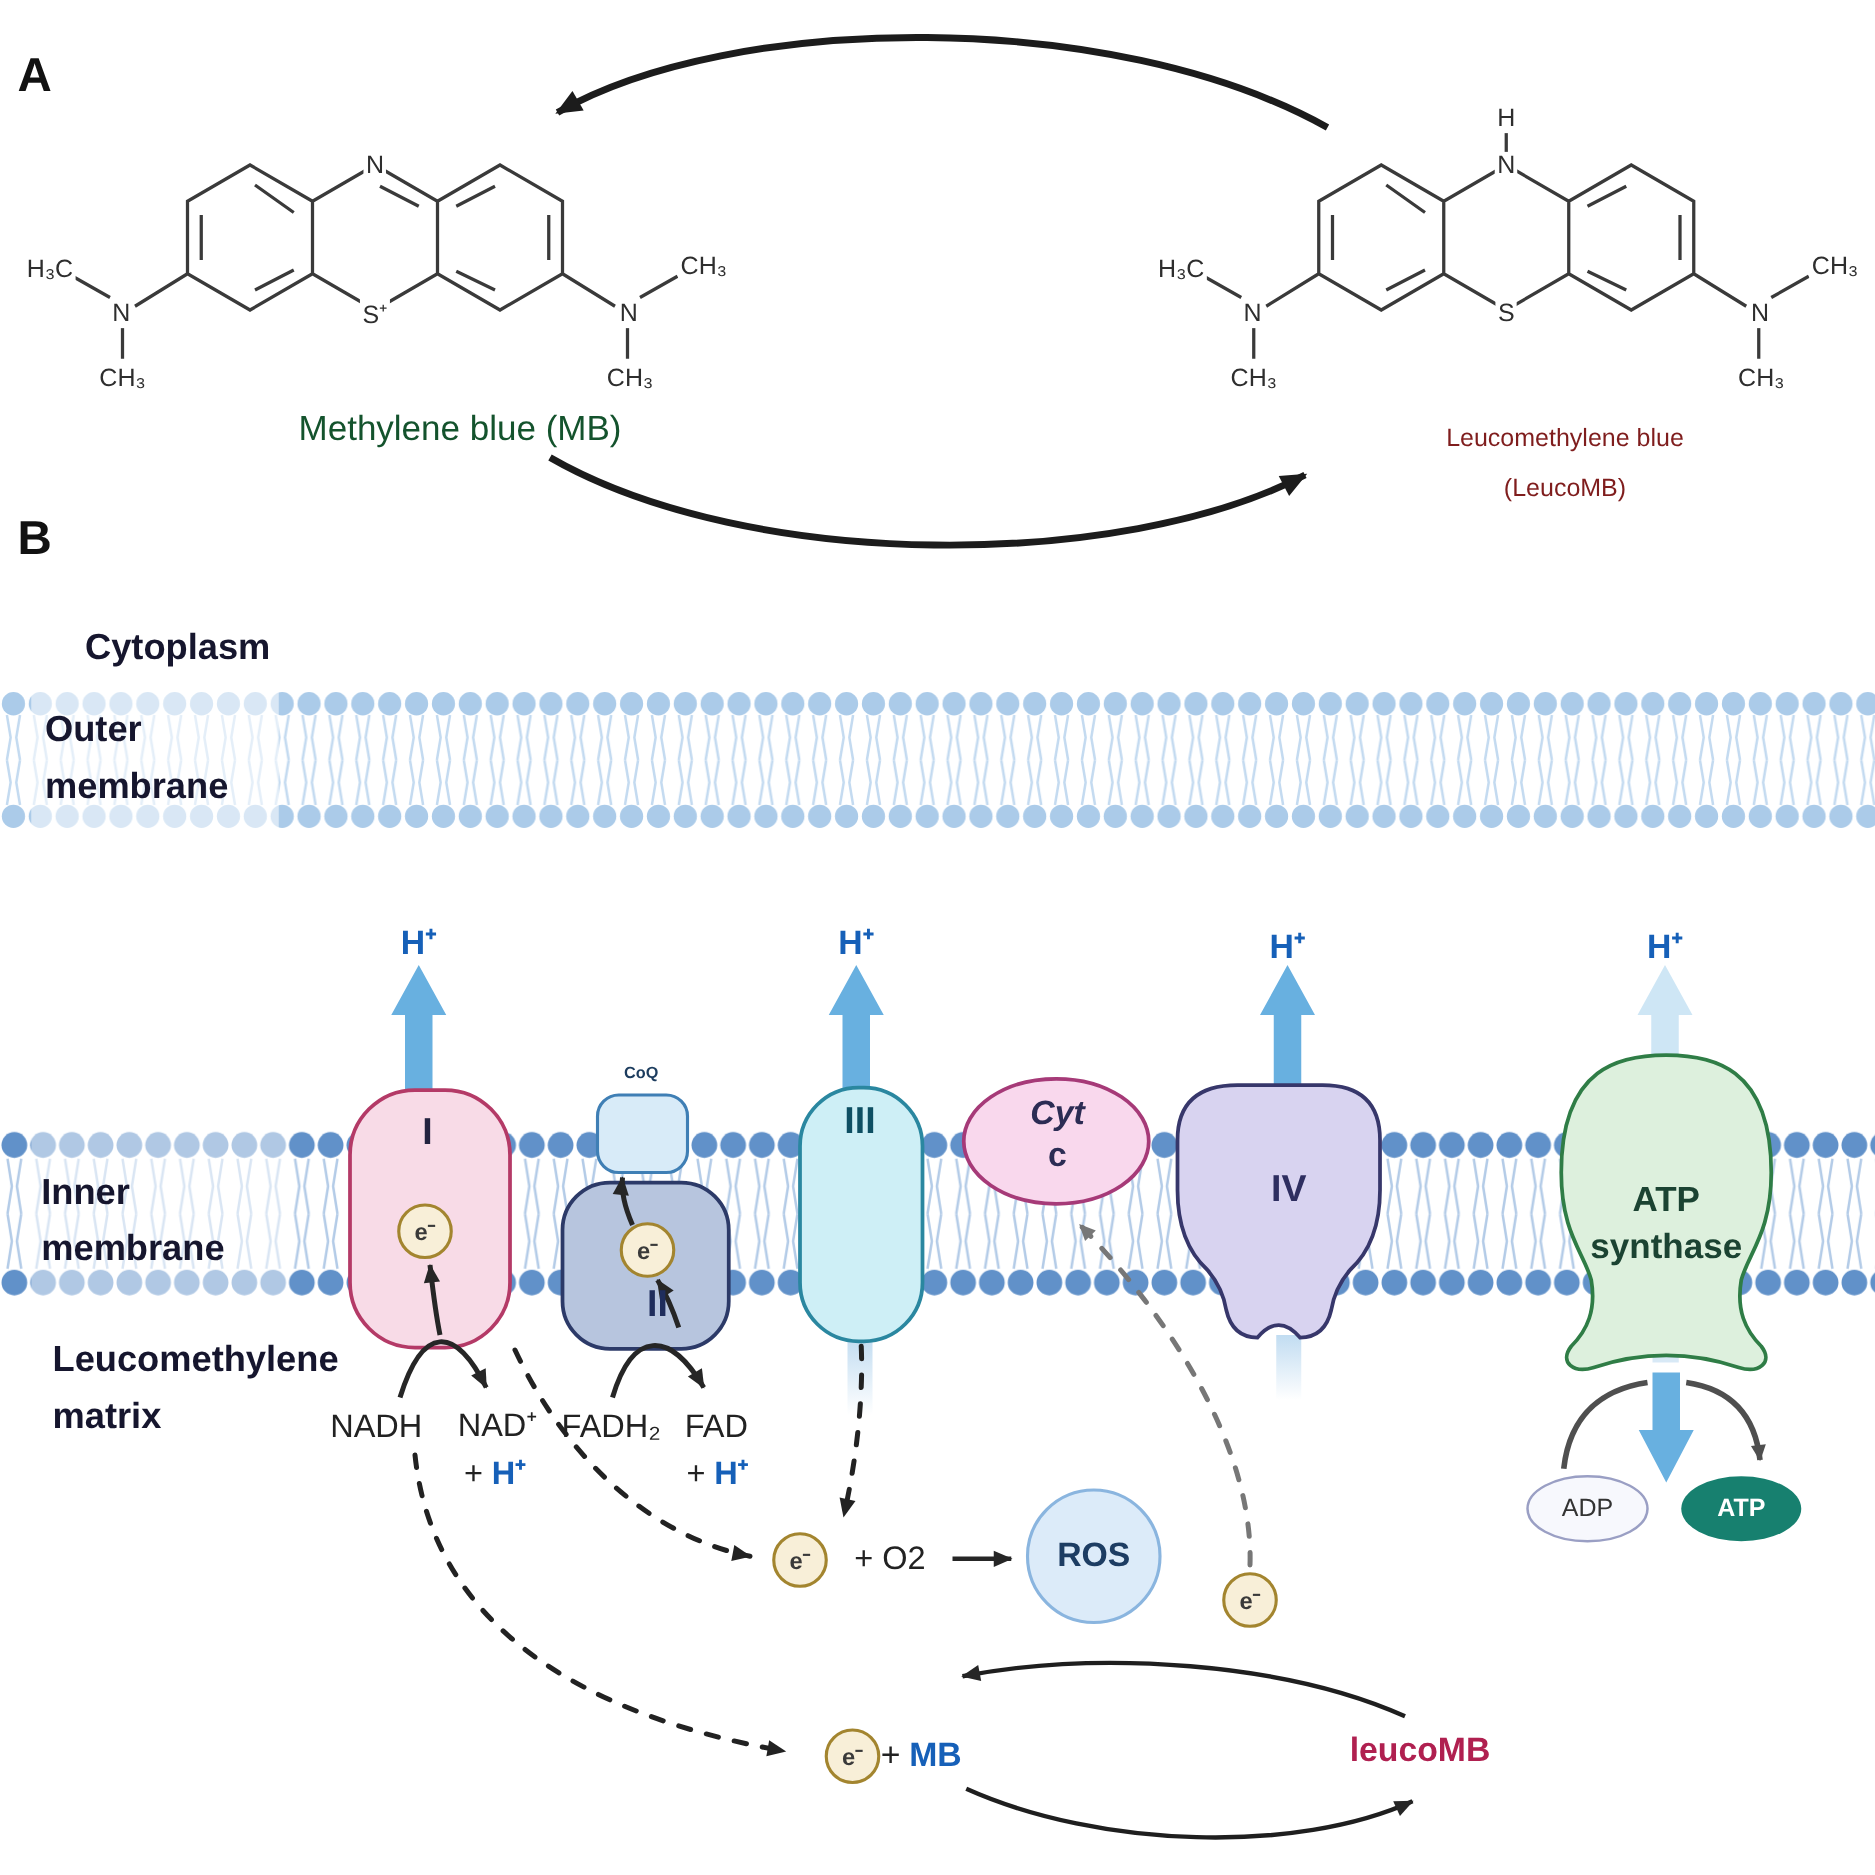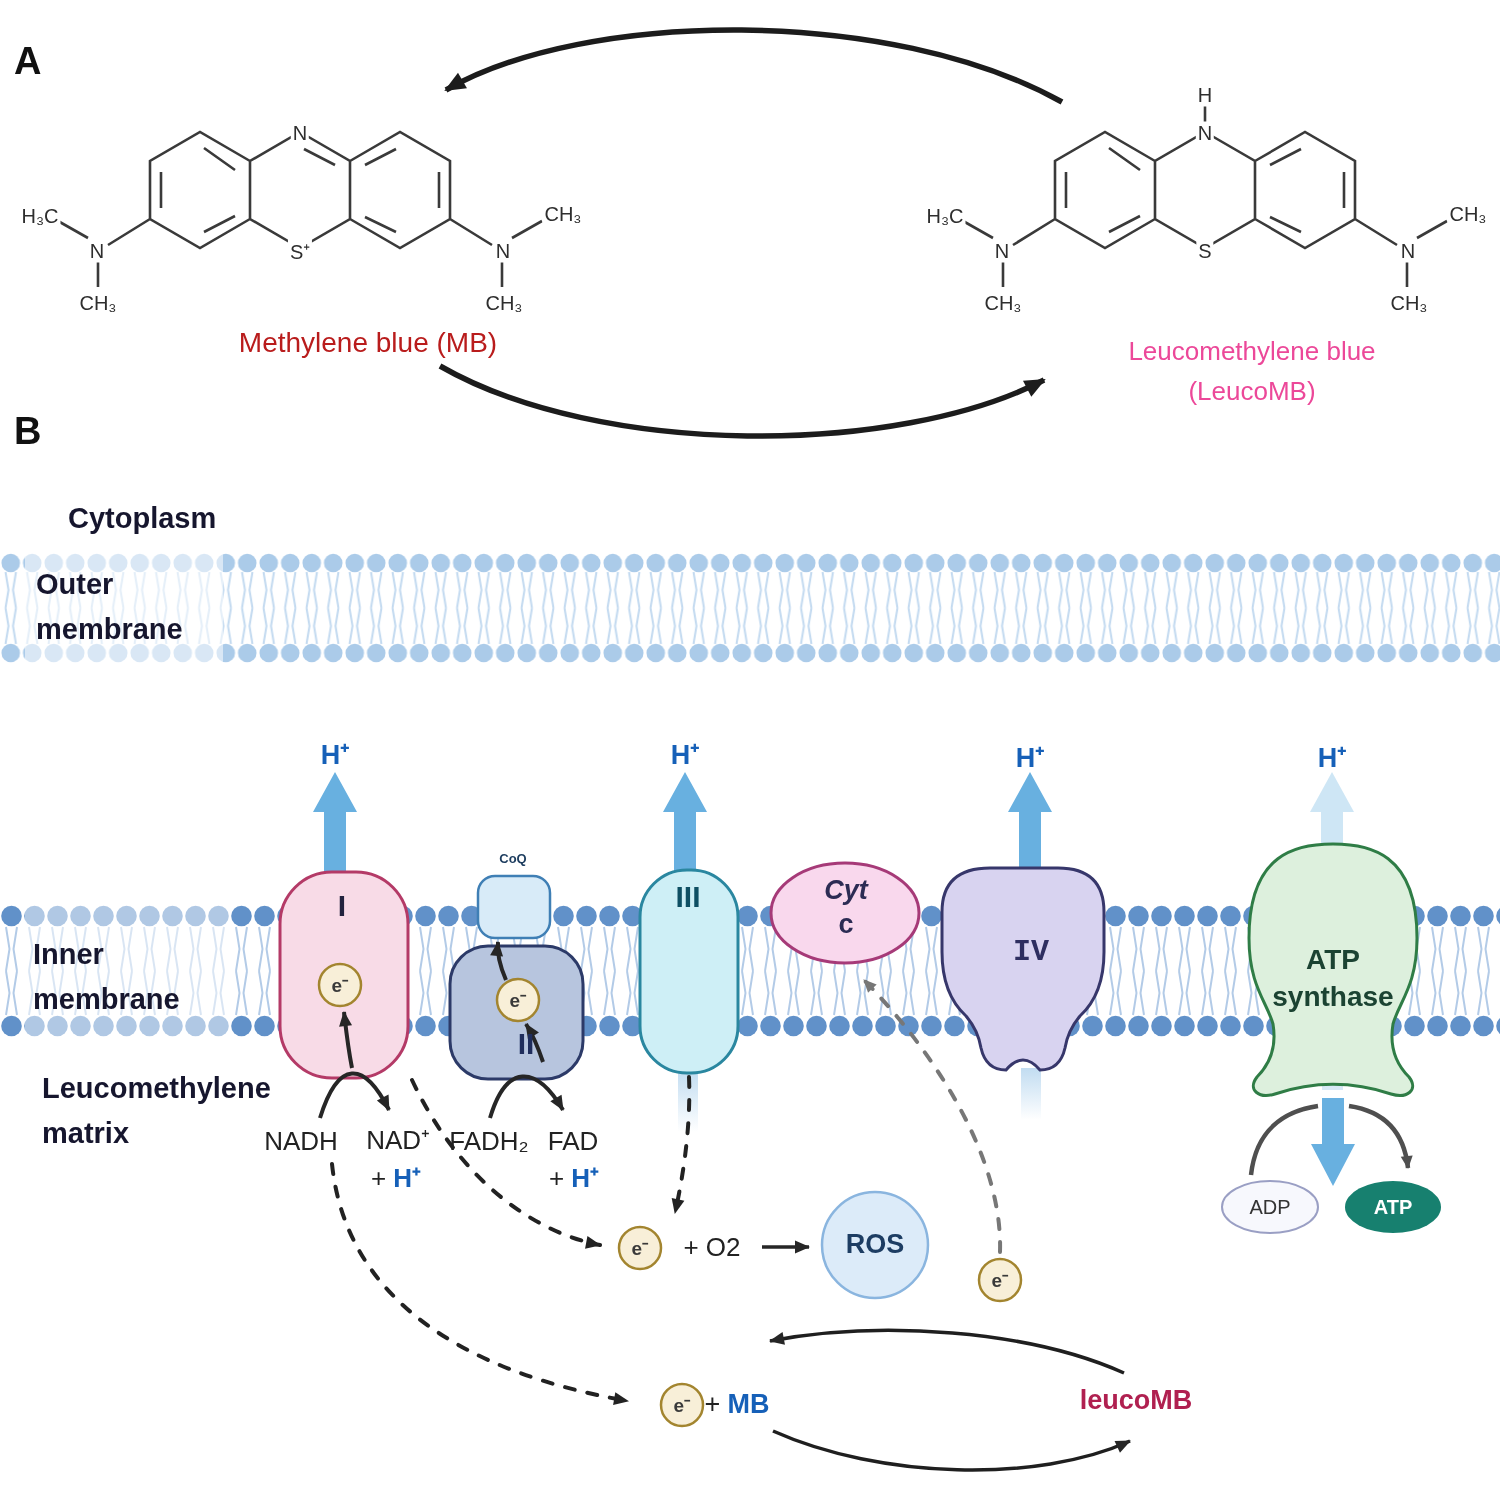--- a/index.html
+++ b/index.html
@@ -2,22 +2,22 @@
 <html><head>
 <meta charset="utf-8">
 <style>
   html,body{margin:0;padding:0;background:#ffffff;}
   body{width:1500px;height:1500px;position:relative;overflow:hidden;font-family:"Liberation Sans",sans-serif;}
   svg.layer{position:absolute;left:0;top:0;z-index:1;}
   .t{position:absolute;white-space:nowrap;z-index:2;font-family:"Liberation Sans",sans-serif;color:#1f1f1f;}
   .ctr{transform:translate(-50%,-50%);text-align:center;}
   .panel-letter{font-size:38px;font-weight:bold;color:#111;}
   .atom{font-size:20px;background:#fff;padding:0 2px;color:#2e2e2e;}
-  .cap{font-size:28px;color:#b91c1c;}
-  .cap2{font-size:26px;color:#ec4899;line-height:40px;}
+  .cap{font-size:28px;color:#14532d;}
+  .cap2{font-size:20px;color:#7f1d1d;line-height:40px;}
   .region{font-size:29px;font-weight:600;color:#16162e;line-height:45px;}
   .proton{font-size:27px;font-weight:bold;color:#1660b8;}
   .cxl{font-weight:bold;color:#23233f;}
   .mol{font-size:26px;color:#222;}
   .electron{font-size:19px;font-weight:600;color:#3a3a3a;}
   .blue{color:#1660b8;font-weight:bold;}
   .crimson{color:#b02050;font-weight:600;}
   .sp{margin-left:7px;}
 </style>
 </head>
@@ -173,21 +173,21 @@
 <div class="t proton ctr" style="left:1332px;top:756px;">H⁺</div>
 
 <div class="t cxl ctr" style="left:342px;top:906px;font-size:30px;">I</div>
 <div class="t cxl ctr" style="left:513px;top:858px;font-size:13px;color:#1c3c5e;">CoQ</div>
 <div class="t cxl ctr" style="left:526px;top:1044px;font-size:30px;color:#1f2d5c;">II</div>
 <div class="t cxl ctr" style="left:688px;top:897px;font-size:30px;color:#0e4f63;">III</div>
 <div class="t cxl ctr" style="left:846px;top:907px;font-size:27px;color:#2c2c54;line-height:34px;">
   <span style="display:block;font-style:italic;">Cyt</span>
   <span style="display:block;">c</span>
 </div>
-<div class="t cxl ctr" style="left:1031px;top:952px;font-size:30px;color:#2e2e60;font-family:Liberation Mono, monospace;">IV</div>
+<div class="t cxl ctr" style="left:1031px;top:952px;font-size:30px;color:#2e2e60;">IV</div>
 <div class="t cxl ctr" style="left:1333px;top:978px;font-size:28px;color:#1b4332;line-height:37px;">
   <span style="display:block;">ATP</span>
   <span style="display:block;">synthase</span>
 </div>
 
 <div class="t electron ctr" style="left:340px;top:985px;">e⁻</div>
 <div class="t electron ctr" style="left:518px;top:1000px;">e⁻</div>
 <div class="t electron ctr" style="left:640px;top:1248px;">e⁻</div>
 <div class="t electron ctr" style="left:1000px;top:1280px;">e⁻</div>
 <div class="t electron ctr" style="left:682px;top:1405px;">e⁻</div>

